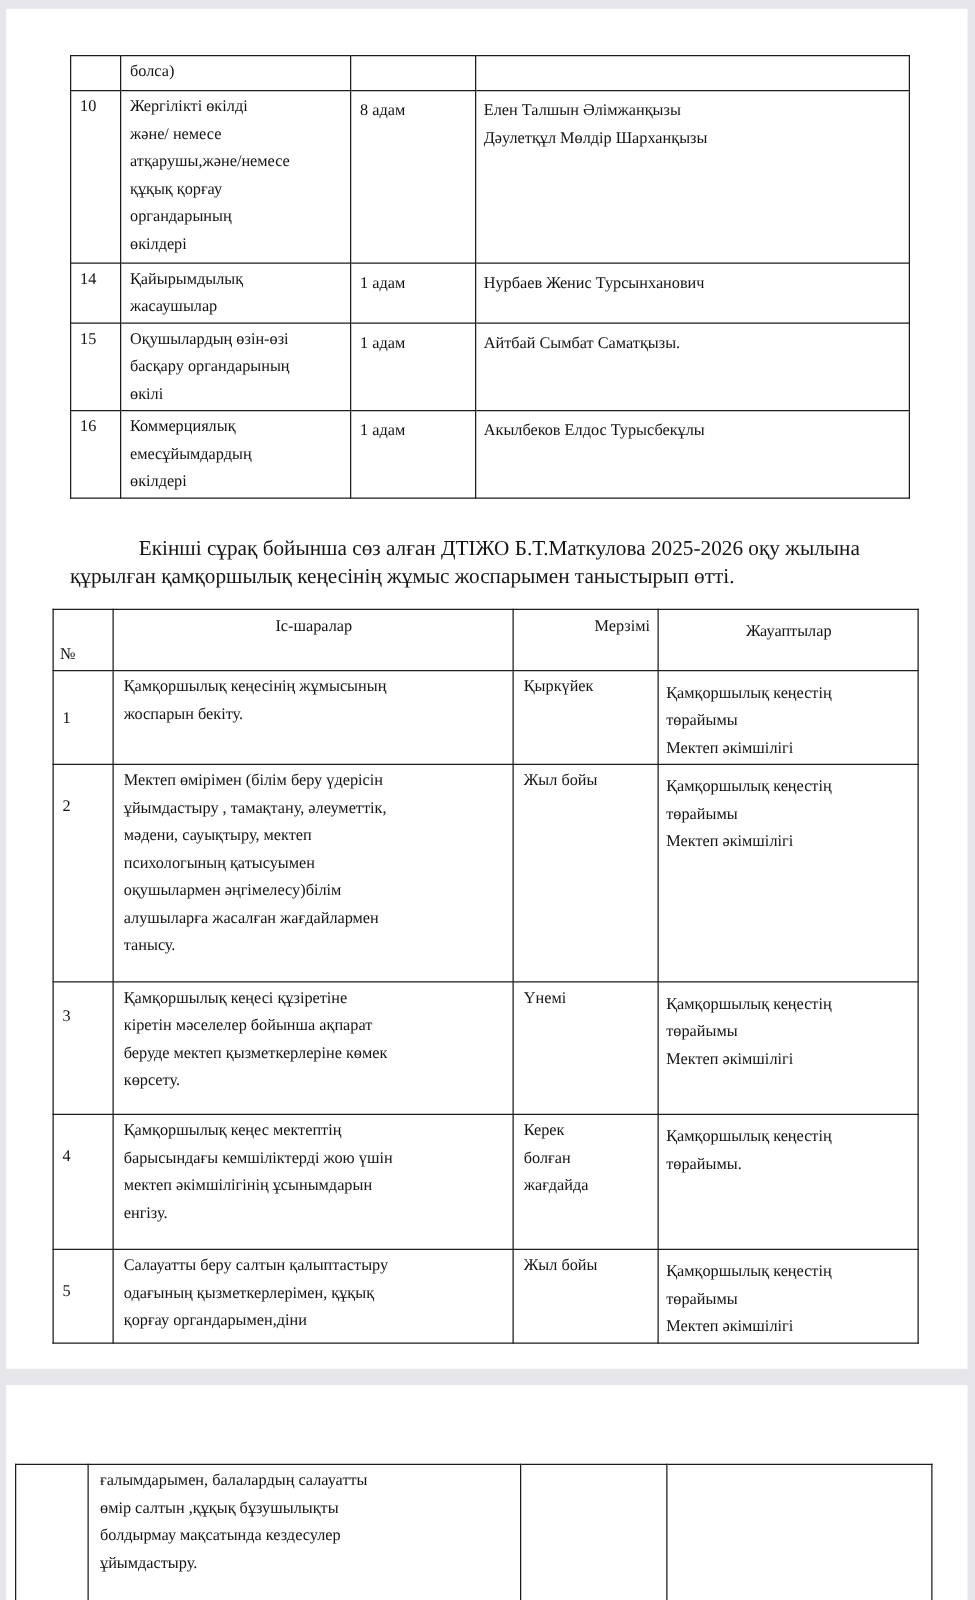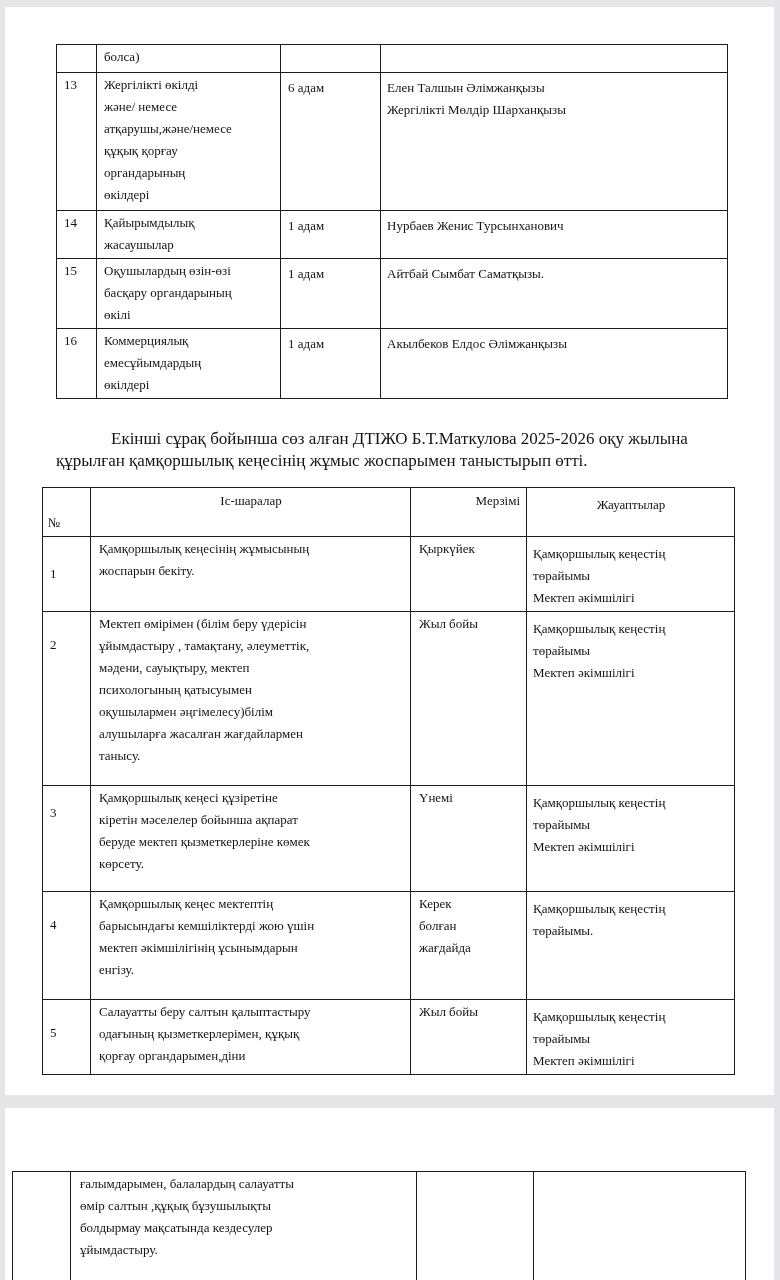--- a/index.html
+++ b/index.html
@@ -69,30 +69,30 @@
         <col>
       </colgroup>
     <tbody>
         <tr style="height:28px">
       <td></td>
       <td class="stroke">болса)</td>
       <td class="cnt"></td>
       <td class="people stroke"></td>
     </tr>
     <tr style="height:138px">
-      <td>13</td>
+      <td>10</td>
       <td class="stroke">Жергілікті өкілді
 және/ немесе
 атқарушы,және/немесе
 құқық қорғау
 органдарының
 өкілдері</td>
-      <td class="cnt">6 адам</td>
+      <td class="cnt">8 адам</td>
       <td class="people stroke">Елен Талшын Әлімжанқызы
-Жергілікті Мөлдір Шарханқызы</td>
+Дәулетқұл Мөлдір Шарханқызы</td>
     </tr>
     <tr style="height:44px">
       <td>14</td>
       <td class="stroke">Қайырымдылық
 жасаушылар</td>
       <td class="cnt">1 адам</td>
       <td class="people stroke">Нурбаев Женис Турсынханович</td>
     </tr>
     <tr style="height:66px">
       <td>15</td>
@@ -101,21 +101,21 @@
 өкілі</td>
       <td class="cnt">1 адам</td>
       <td class="people stroke">Айтбай Сымбат Саматқызы.</td>
     </tr>
     <tr style="height:66px">
       <td>16</td>
       <td class="stroke">Коммерциялық
 емесұйымдардың
 өкілдері</td>
       <td class="cnt">1 адам</td>
-      <td class="people stroke">Акылбеков  Елдос  Әлімжанқызы</td>
+      <td class="people stroke">Акылбеков  Елдос  Турысбекұлы</td>
     </tr>
   </tbody>
     </table>
 
   <p class="para">Екінші сұрақ бойынша сөз алған ДТІЖО Б.Т.Маткулова 2025-2026 оқу жылына  құрылған қамқоршылық кеңесінің жұмыс жоспарымен таныстырып өтті.</p>
 
   <table class="t2">
     <colgroup>
         <col class="c-no">
         <col class="c-act">

